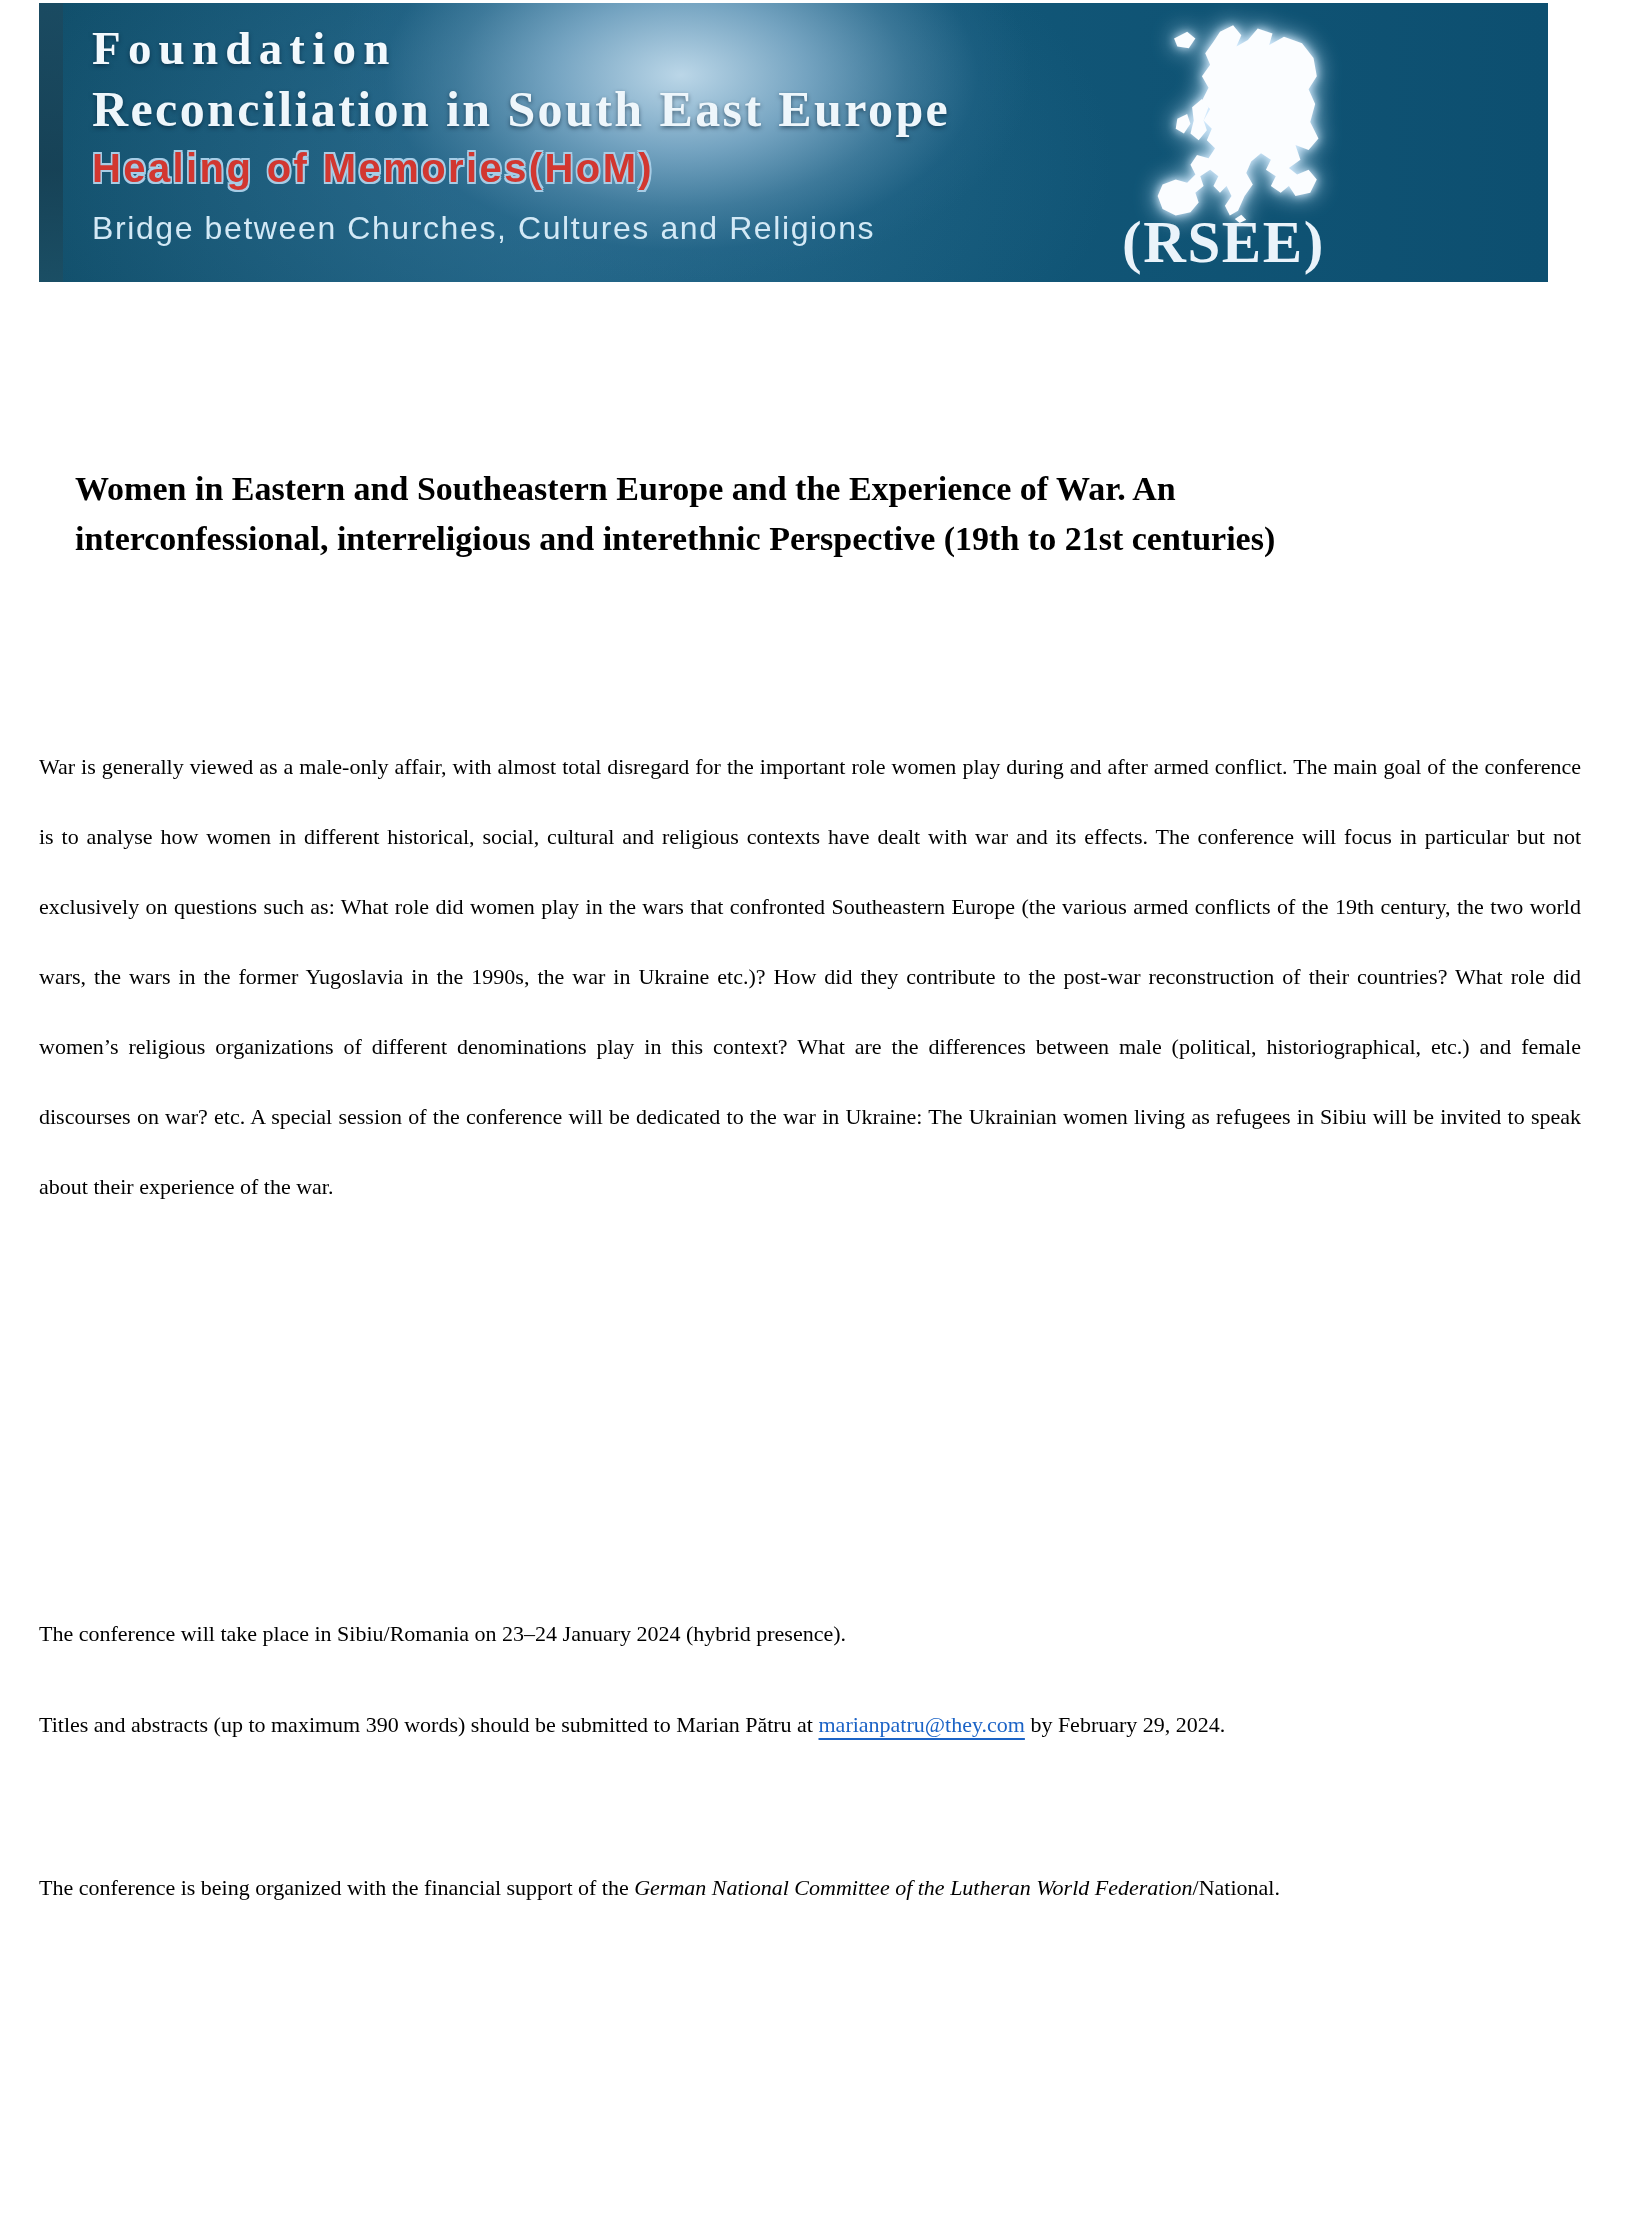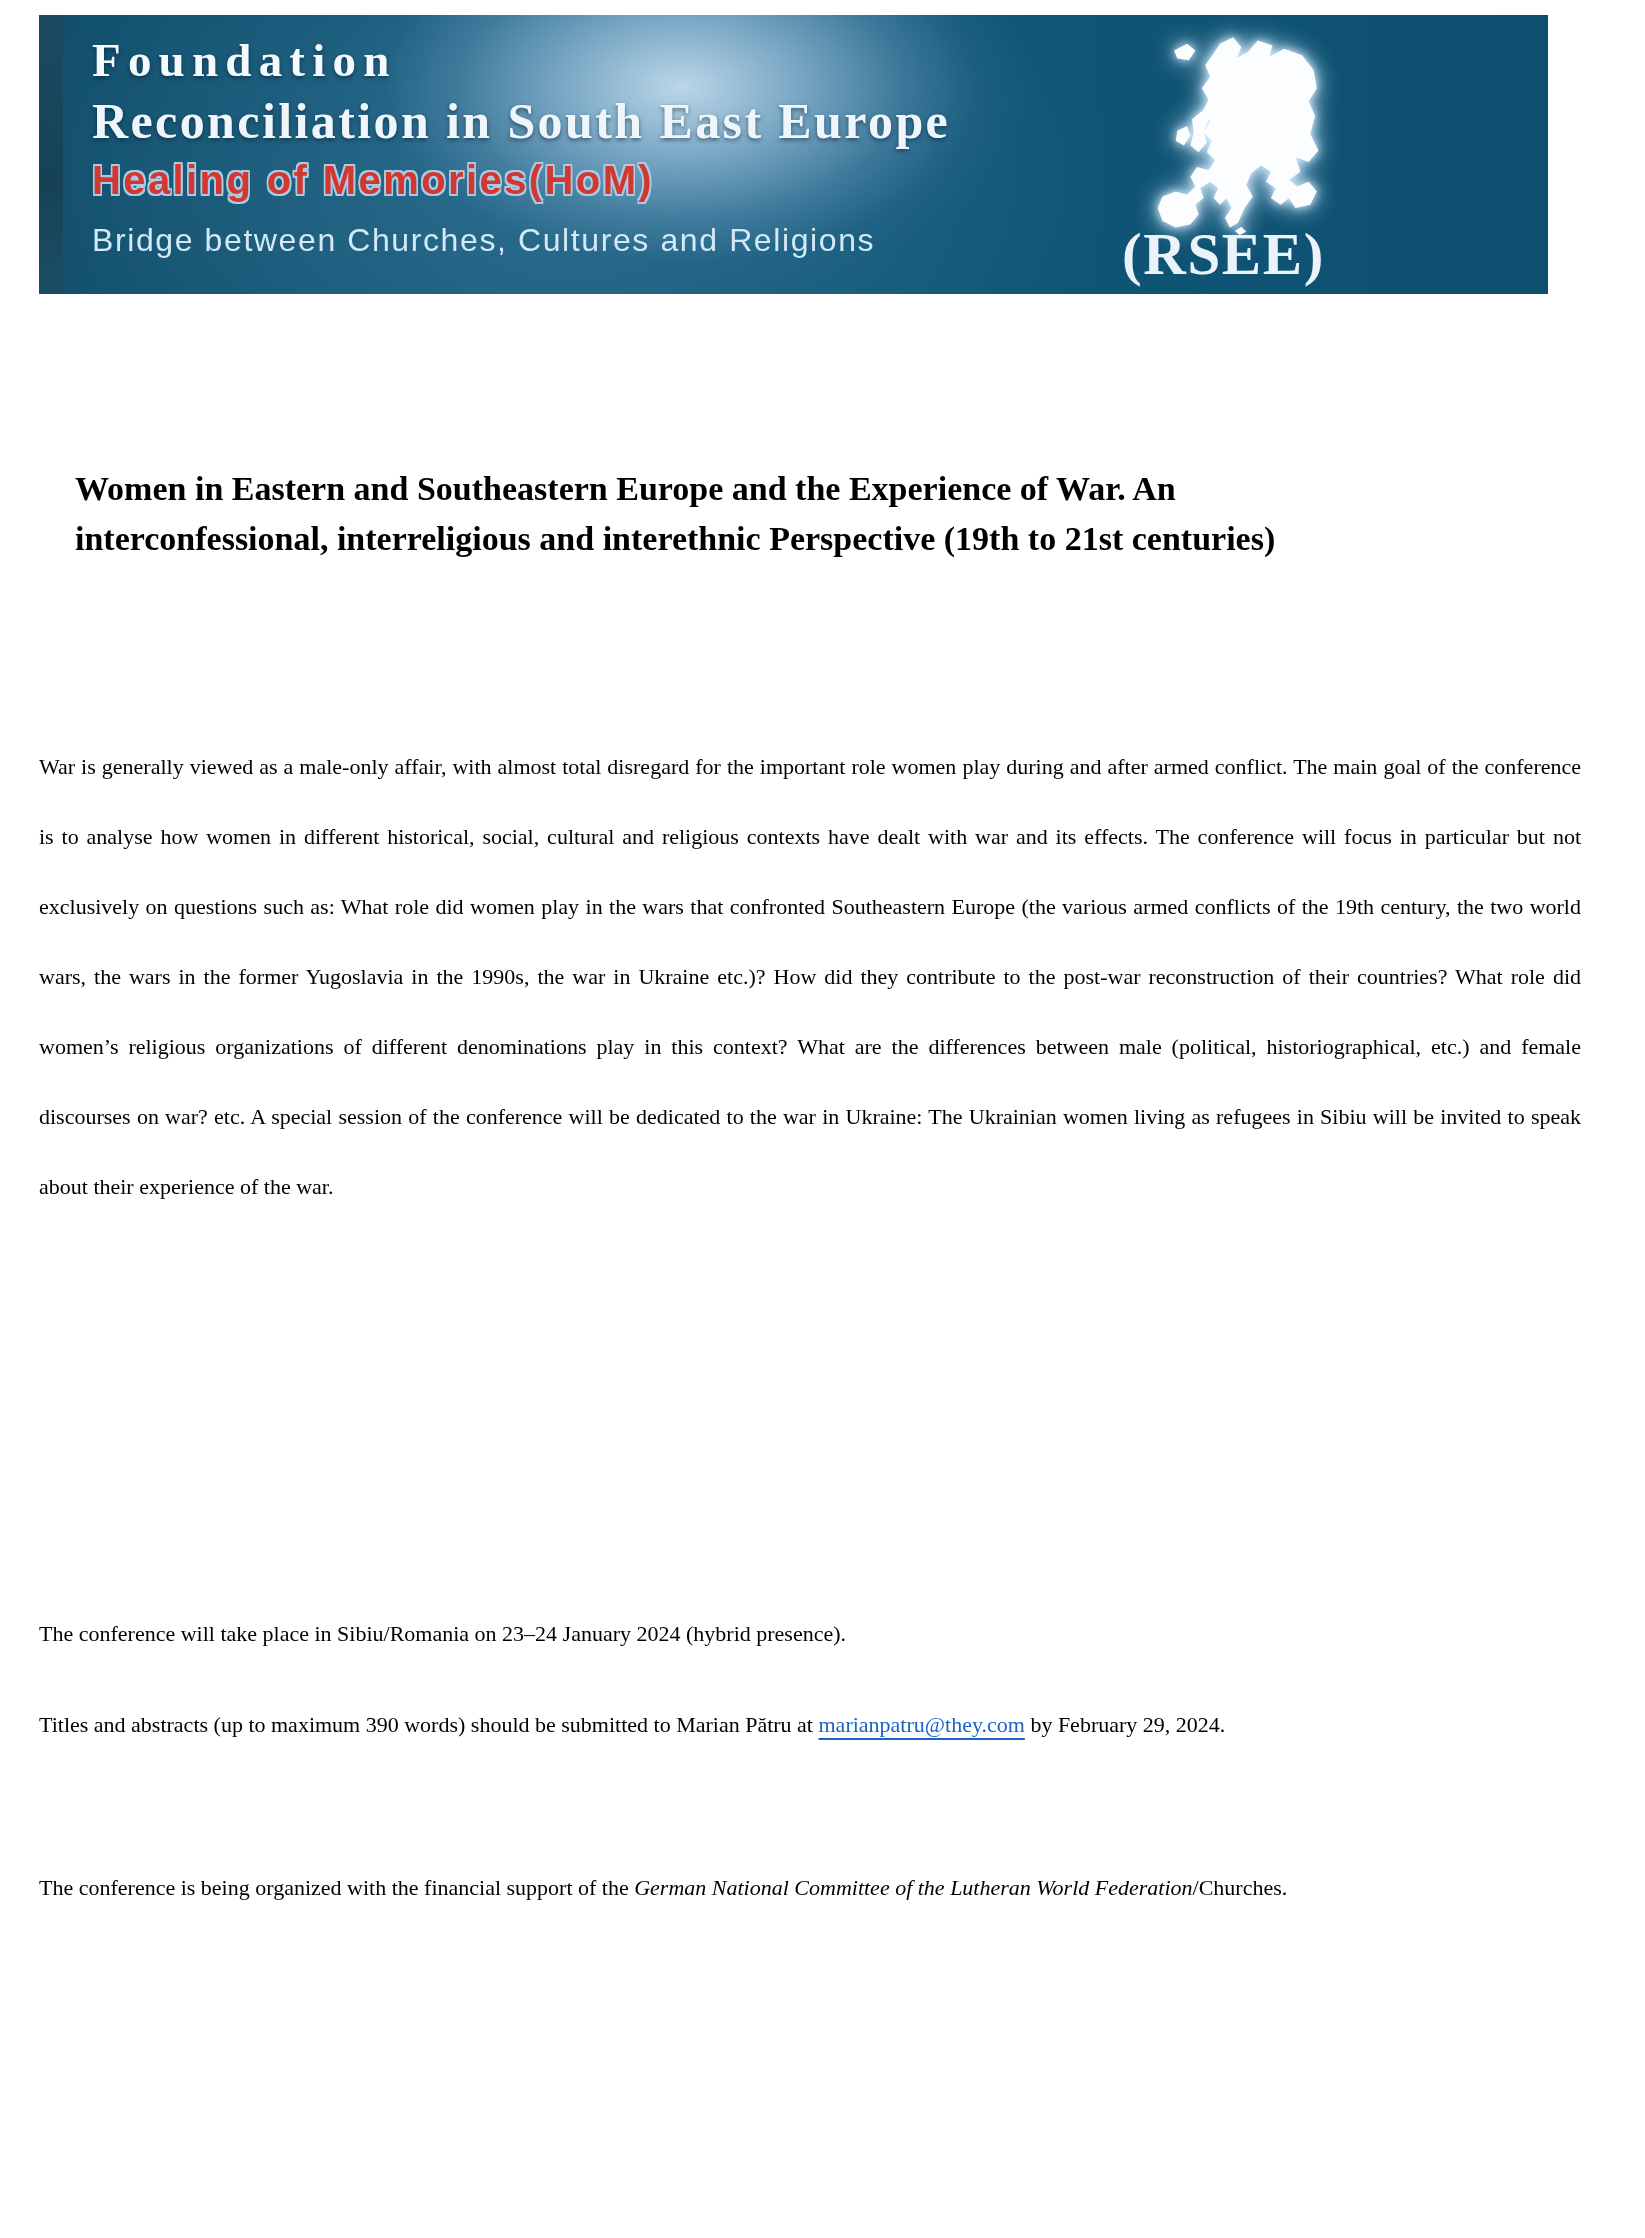--- a/index.html
+++ b/index.html
@@ -17,21 +17,20 @@
     left: 39px; top: 3.2px;
     width: 1509px; height: 279px;
     background:
       radial-gradient(ellipse 449px 265px at 642px 72px,
         rgba(200,224,240,0.92) 0%, rgba(138,180,208,0.80) 28%,
         rgba(86,140,172,0.55) 50%, rgba(40,104,140,0.30) 66%, rgba(0,0,0,0) 78%),
       radial-gradient(ellipse 802px 449px at 513px 160px,
         rgba(70,130,165,0.45) 0%, rgba(0,0,0,0) 70%),
       linear-gradient(90deg, #114f6b 0%, #165b7d 34%, #115677 62%, #0d4f70 100%);
     overflow: hidden;
-    margin-top: 12px;
   }
   .banner::before {
     content: "";
     position: absolute; left: 0; top: 0;
     width: 24px; height: 100%;
     background: linear-gradient(180deg, #1c4a60, #173f52 60%, #1c4e63);
     opacity: 0.85;
   }
   .banner-line { position: absolute; left: 53px; white-space: nowrap; }
   .banner-l1 {
@@ -143,15 +142,15 @@
 
 <div class="doc para para-1" style="position:absolute;">War is generally viewed as a male-only affair, with almost total disregard for the important role women play during and after armed conflict. The main goal of the conference is to analyse how women in different historical, social, cultural and religious contexts have dealt with war and its effects. The conference will focus in particular but not exclusively on questions such as: What role did women play in the wars that confronted Southeastern Europe (the various armed conflicts of the 19th century, the two world wars, the wars in the former Yugoslavia in the 1990s, the war in Ukraine etc.)? How did they contribute to the post-war reconstruction of their countries? What role did women’s religious organizations of different denominations play in this context? What are the differences between male (political, historiographical, etc.) and female discourses on war? etc. A special session of the conference will be dedicated to the war in Ukraine: The Ukrainian women living as refugees in Sibiu will be invited to speak about their experience of the war.</div>
 
 <div class="doc para para-2" style="position:absolute;">The conference will take place in Sibiu/Romania on 23–24 January 2024 (hybrid presence).</div>
 
 <div class="doc para para-3" style="position:absolute;">
   <span>Titles and abstracts (up to maximum 390 words) should be submitted to Marian Pătru at </span><a class="email-link">marianpatru@they.com</a><span> by February 29, 2024.</span>
 </div>
 
 <div class="doc para para-4" style="position:absolute;">
-  <span>The conference is being organized with the financial support of the </span><span class="italic-seg">German National Committee of the Lutheran World Federation</span><span>/Churches.</span>
+  <span>The conference is being organized with the financial support of the </span><span class="italic-seg">German National Committee of the Lutheran World Federation</span><span>/National.</span>
 </div>
 
 
 </body></html>

